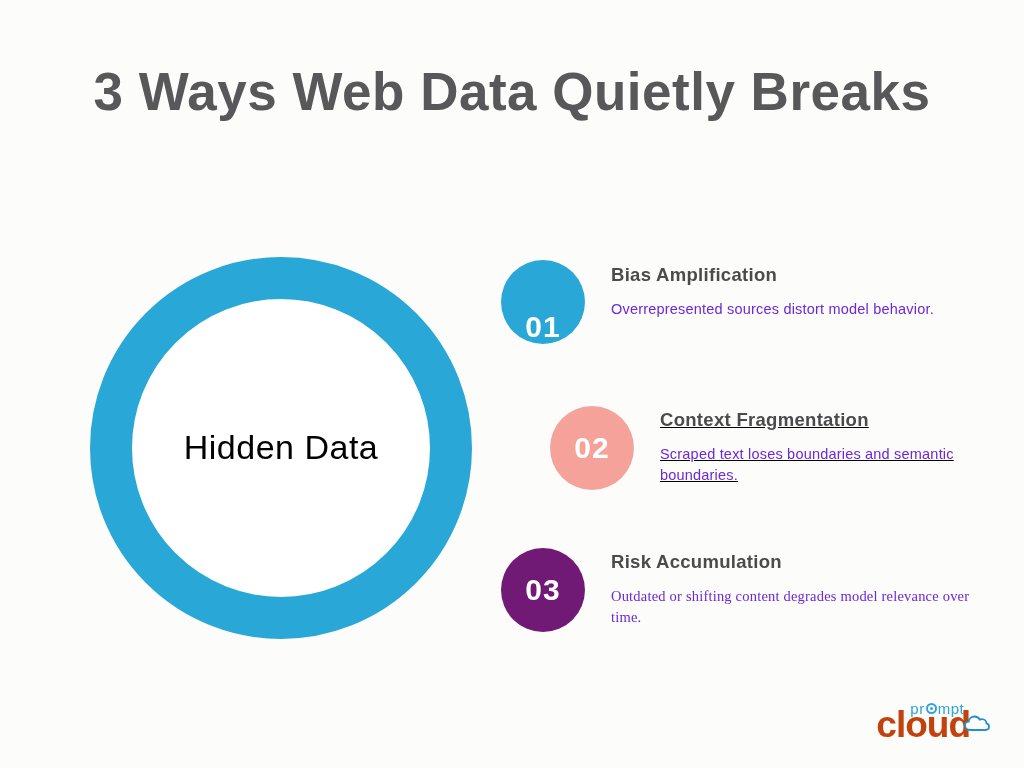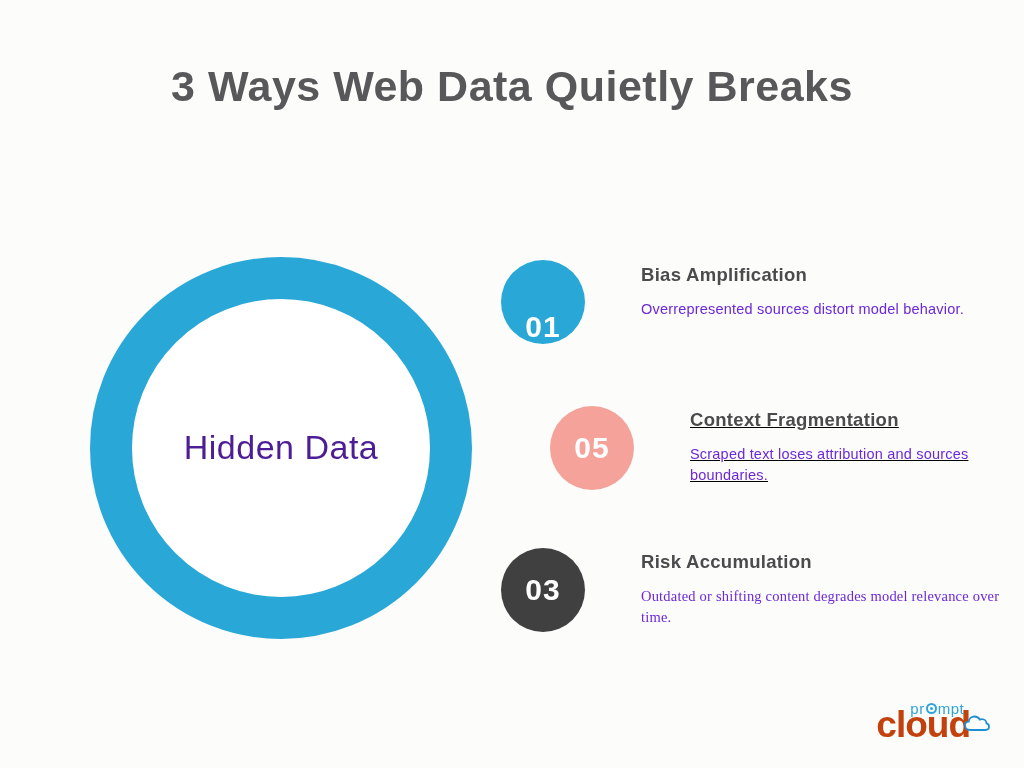--- a/index.html
+++ b/index.html
@@ -18,42 +18,42 @@
 
   
   .title {
     position: absolute;
     top: 62px;
     left: 0;
     width: 100%;
     text-align: center;
     color: #58585A;
     font-weight: 700;
-    font-size: 43px;
+    font-size: 53px;
     line-height: 1.13;
     letter-spacing: 0.5px;
   }
 
   
   .hub-ring {
     position: absolute;
     left: 90px;
     top: 257px;
     width: 382px;
     height: 382px;
     border: 42px solid #29A8D8;
     border-radius: 50%;
     display: flex;
     align-items: center;
     justify-content: center;
     background: #FFFFFF;
   }
   .hub-label {
     text-align: center;
-    color: #4c1d95;
+    color: #000000;
     font-size: 34px;
     font-weight: 500;
     line-height: 1.62;
     letter-spacing: 0.5px;
   }
 
   
   .badge {
     position: absolute;
     width: 84px;
@@ -64,21 +64,21 @@
     justify-content: center;
     color: #FFFFFF;
     font-size: 30px;
     font-weight: 600;
     letter-spacing: 1px;
   }
   .badge-1 { left: 501px; top: 260px; background: #29A8D8; align-items: flex-end; }
   .badge-2 { left: 550px; top: 406px; background: #F5A29B; }
   .badge-3 { left: 501px; top: 548px; background: #F7C55F; }
 
-  .item-text { position: absolute; margin-left: 30px; }
+  .item-text { position: absolute; }
   .item-text-1 { left: 611px; top: 264px; }
   .item-text-2 { left: 660px; top: 409px; text-decoration: underline; }
   .item-text-3 { left: 611px; top: 551px; }
 
   .item-heading {
     color: #4B4B4D;
     font-size: 18.5px;
     font-weight: 700;
     letter-spacing: 0.3px;
     margin-bottom: 13px;
@@ -164,28 +164,28 @@
 
   <div class="badge badge-1" style="background-color: rgb(41, 168, 216);">
     <span>01</span>
   </div>
   <div class="item-text item-text-1">
     <div class="item-heading">Bias Amplification</div>
     <div class="item-body body-1">Overrepresented sources distort model behavior.</div>
   </div>
 
   <div class="badge badge-2" style="background-color: rgb(245, 162, 155);">
-    <span>05</span>
+    <span>02</span>
   </div>
   <div class="item-text item-text-2">
     <div class="item-heading">Context Fragmentation</div>
-    <div class="item-body body-2">Scraped text loses attribution and sources boundaries.</div>
-  </div>
-
-  <div class="badge badge-3" style="background-color: #404040;">
+    <div class="item-body body-2">Scraped text loses boundaries and semantic boundaries.</div>
+  </div>
+
+  <div class="badge badge-3" style="background-color: #701a75;">
     <span>03</span>
   </div>
   <div class="item-text item-text-3">
     <div class="item-heading">Risk Accumulation</div>
     <div class="item-body body-3">Outdated or shifting content degrades model relevance over time.</div>
   </div>
 
   <div class="logo">
     <div class="logo-top">
       <span>pr</span>

